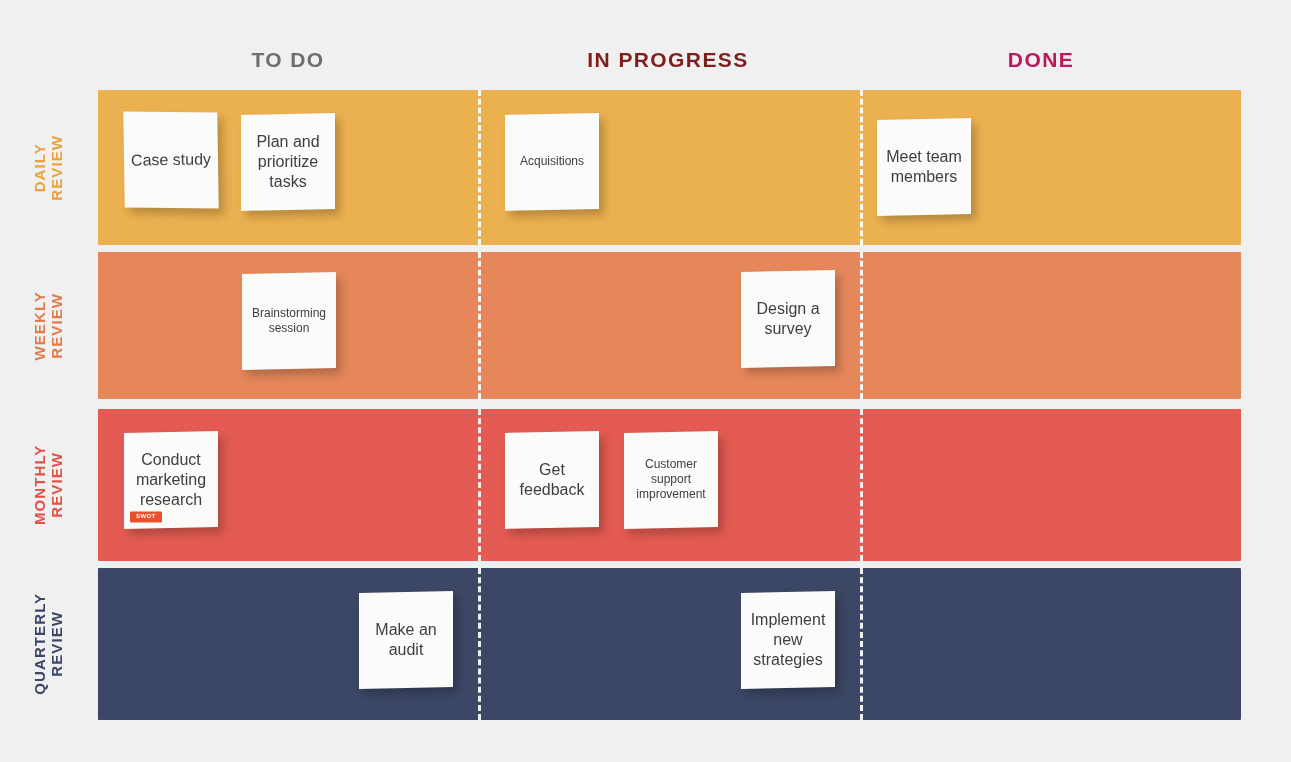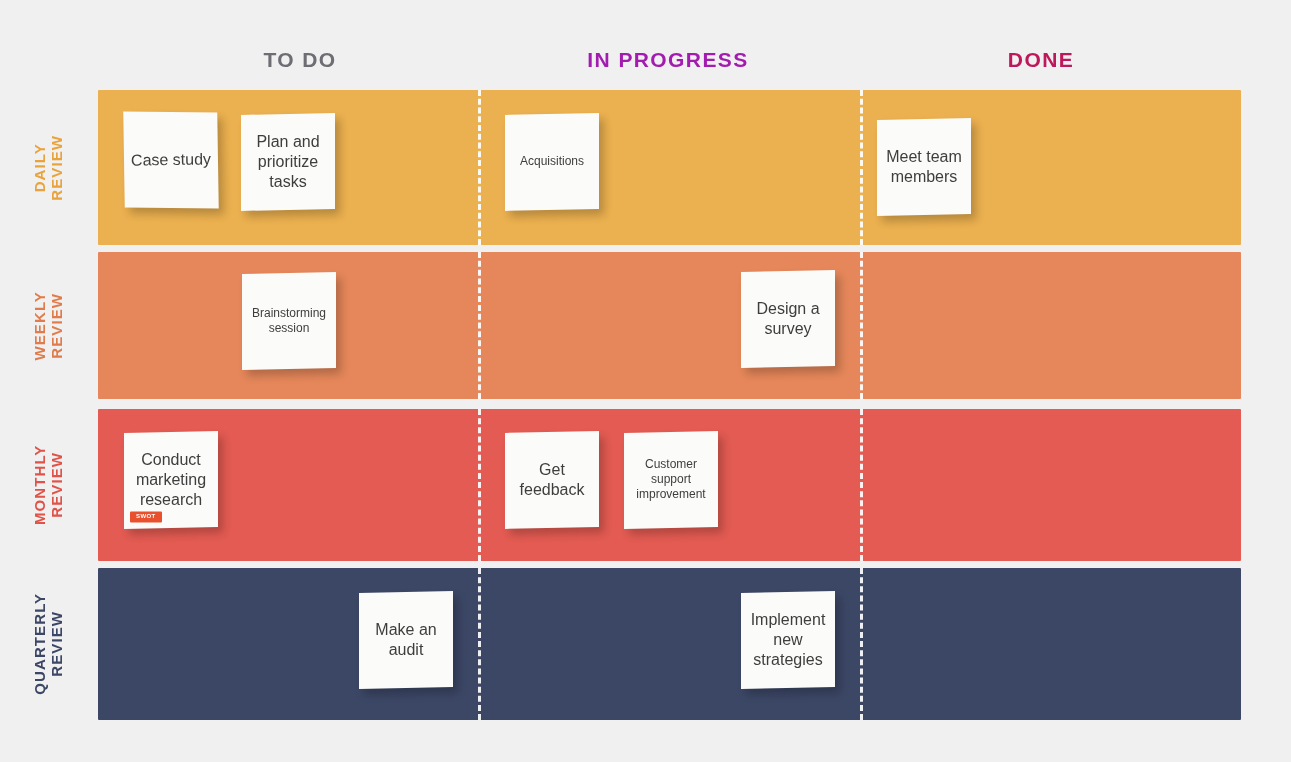--- a/index.html
+++ b/index.html
@@ -107,22 +107,22 @@
     border-radius: 1px;
     line-height: 1;
     transform: skewY(1.1deg);
   }
 </style>
 </head>
 <body style="background: rgb(240, 240, 240);">
 
 <div id="board">
   <div id="column-headers">
-      <div class="col-header" style="left: 300px; color: rgb(109, 109, 115);">TO DO</div>
-      <div class="col-header" style="left: 668px; color: #a21caf;">IN PROGRESS</div>
+      <div class="col-header" style="left: 288px; color: rgb(109, 109, 115);">TO DO</div>
+      <div class="col-header" style="left: 668px; color: #7f1d1d;">IN PROGRESS</div>
       <div class="col-header" style="left: 1041px; color: #be185d;">DONE</div>
     </div>
   <div id="row-bands">
       <div class="row-band" style="top: 90px; height: 155px; background: rgb(235, 176, 79);"></div>
       <div class="row-band" style="top: 252px; height: 147px; background: rgb(229, 135, 90);"></div>
       <div class="row-band" style="top: 409px; height: 152px; background: rgb(227, 91, 82);"></div>
       <div class="row-band" style="top: 568px; height: 152px; background: rgb(60, 71, 102);"></div>
     </div>
   <div id="row-labels">
       <div class="row-label" style="top: 90px; height: 155px;">

